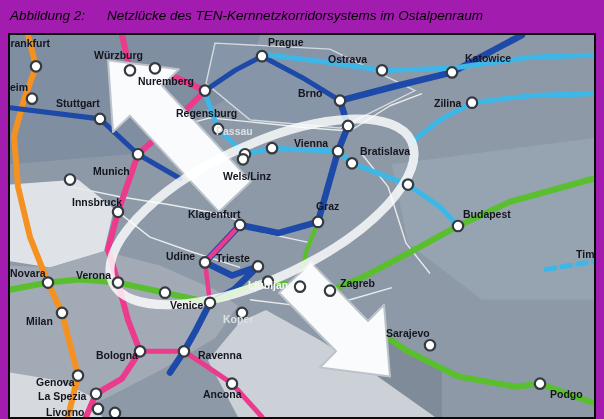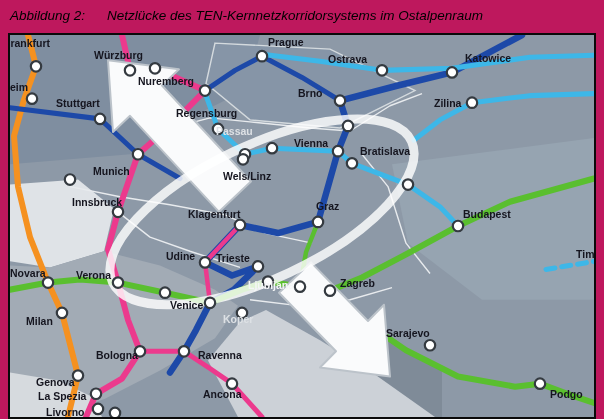--- a/index.html
+++ b/index.html
@@ -1,16 +1,16 @@
 <!DOCTYPE html>
 <html><head>
 <meta charset="utf-8">
 <style>
   html,body{margin:0;padding:0;background:#fff;}
-  .page{position:relative;width:604px;height:419px;background:#be185d;overflow:hidden;
+  .page{position:relative;width:604px;height:419px;background:#a21caf;overflow:hidden;
         font-family:"Liberation Sans",sans-serif;}
   .caption{position:absolute;left:10px;top:8px;font-style:italic;font-size:13.5px;
            color:#000;white-space:nowrap;}
   .caption .cap-label{margin-right:22px;}
   .map-frame{position:absolute;left:8px;top:33px;width:588px;height:386px;
              border:2px solid #0a0a0a;box-sizing:border-box;background:#8d99a7;}
   .map-frame svg{display:block;width:100%;height:100%;overflow:hidden;}
   text{font-family:"Liberation Sans",sans-serif;}
 </style>
 </head>

